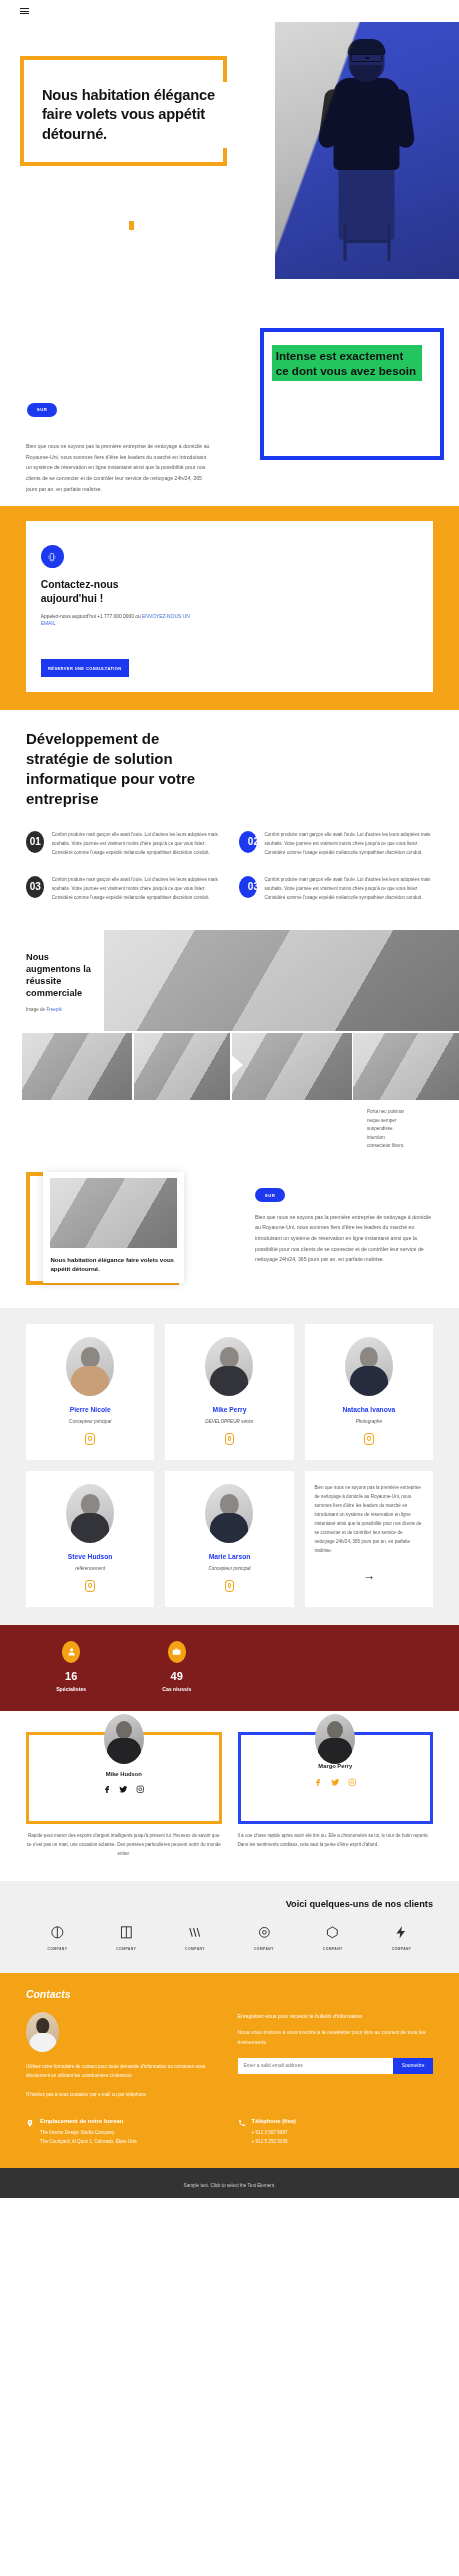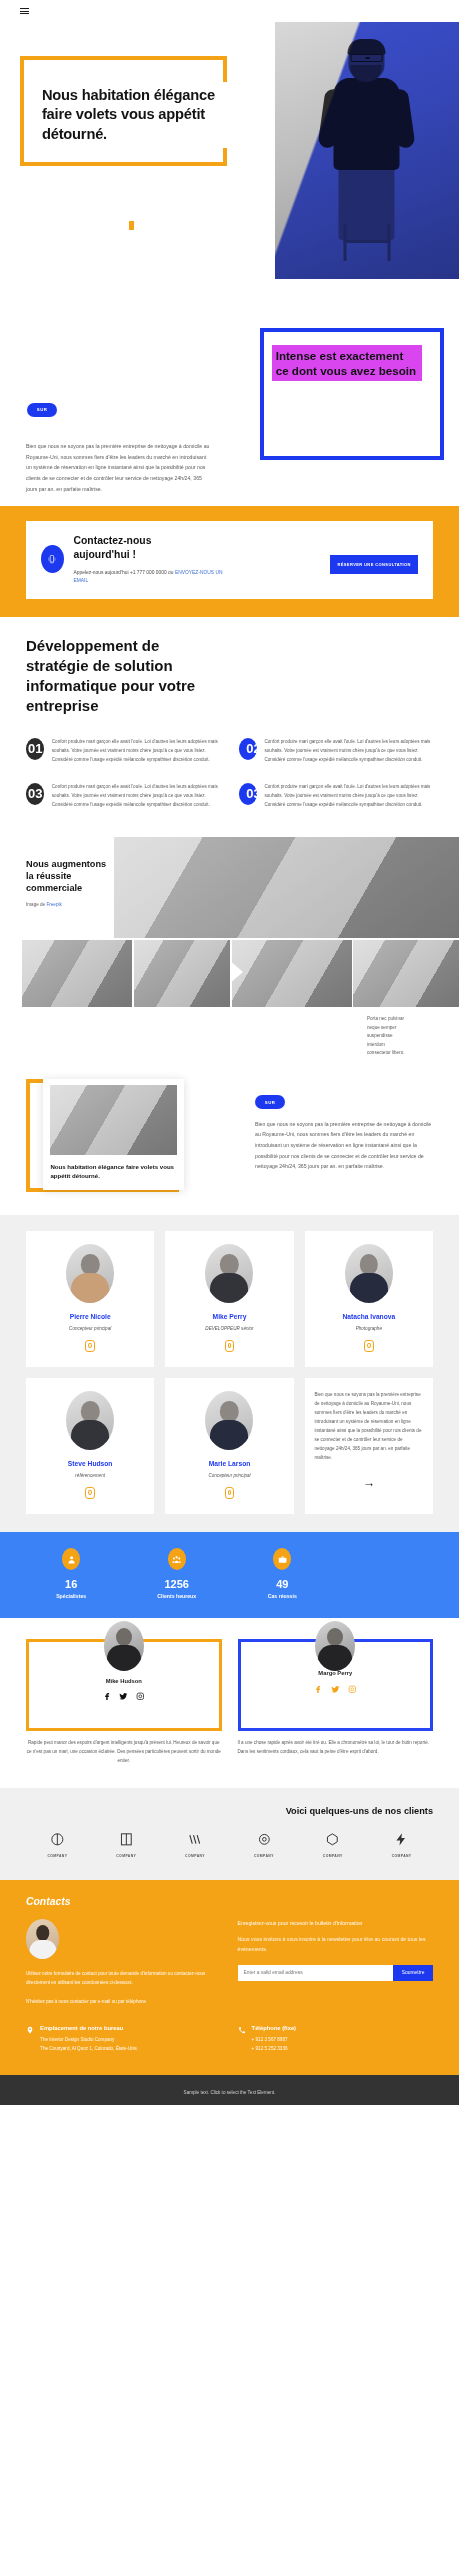--- a/index.html
+++ b/index.html
@@ -56,36 +56,36 @@
 
   
   .intense { position:relative; height:178px; }
   .intense-frame{
     position:absolute; right:15.3px; top:0; width:184px; height:132px;
     border:4.3px solid #1d39f0;
   }
   .intense-title{
     position:absolute; right:37px; top:17px; width:150px;
     font-size:11.6px; line-height:1.33; font-weight:700; color:#111;
-    background:#d946ef; padding:2.5px 3.7px;
+    background:#22c55e; padding:2.5px 3.7px;
   }
   .sur-pill{
     position:absolute; left:27px; top:75px;
     background:#1d39f0; color:#fff; border-radius:9.8px;
     font-size:4.3px; font-weight:700; letter-spacing:0.5px;
     padding:4.3px 9.8px;
   }
   .intense-copy{
     position:absolute; left:26px; top:113px; width:184px;
     font-size:5.2px; line-height:2.05; color:#5b5b5b;
   }
 
   
   .contact-band{ background:#f5a316; padding:14.7px 26px 18.4px; }
-  .contact-card{ background:#fff; padding:13.5px 14.7px 14.7px; display:flex; align-items:flex-start; gap:9.8px; }
+  .contact-card{ background:#fff; padding:13.5px 14.7px 14.7px; display:flex; align-items:flex-start; gap:9.8px;flex-direction:column; }
   .phone-circle{
     width:23px;height:28px;border-radius:50%;background:#1d39f0;flex:0 0 23px;
     display:flex;align-items:center;justify-content:center;margin-top:11px;
   }
   .phone-circle svg{width:9.8px;height:12.3px;}
   .contact-main{flex:1;}
   .contact-title{font-size:10.4px;line-height:1.32;font-weight:700;color:#111;max-width:123px;}
   .contact-sub{margin-top:7.4px;font-size:4.9px;line-height:1.55;color:#4a4a4a;max-width:156px;}
   .contact-sub a{color:#3f6fd6;text-decoration:none;}
   .reserve-btn{
@@ -96,30 +96,30 @@
   }
 
   
   .strategy{ padding:18.4px 26px 6.1px; }
   .strategy h2{ font-size:15px;line-height:1.35;font-weight:700;max-width:178px;color:#141414;}
   .feat-grid{ display:grid;grid-template-columns:1fr 1fr; gap:18.4px 18.4px; margin-top:21px; }
   .feat{ display:flex; gap:7.4px; }
   .badge{
     width:18.4px;height:22px;border-radius:50%;flex:0 0 18.4px;
     display:flex;align-items:center;justify-content:center;
-    color:#fff;font-size:13px;font-weight:700;
+    color:#fff;font-size:10px;font-weight:700;
   }
   .badge.dark{background:#2b2b2b;}
   .badge.blue{background:#1d39f0;padding-left:11px;}
   .feat p{font-size:4.6px;line-height:1.95;color:#5b5b5b;}
 
   
   .success{ padding:21px 0 0; }
   .success-top{ display:flex; align-items:flex-start; }
-  .success-left{ width:114px; padding:22px 0 0 26px; }
+  .success-left{ width:104px; padding:22px 0 0 26px; }
   .success-left h3{font-size:9.2px;line-height:1.3;font-weight:700;color:#141414;}
   .credit{margin-top:7.4px;font-size:4.6px;color:#5b5b5b;}
   .credit a{color:#3f6fd6;text-decoration:none;}
   .ph{background:linear-gradient(145deg,#cfcfcf,#9d9d9d);position:relative;overflow:hidden;}
   .ph:after{
     content:"";position:absolute;inset:0;
     background:
       linear-gradient(120deg, rgba(255,255,255,.35) 0 22%, rgba(0,0,0,.12) 22% 45%, rgba(255,255,255,.22) 45% 70%, rgba(0,0,0,.25) 70% 100%);
   }
   .corridor{ flex:1; height:101px; }
@@ -166,21 +166,21 @@
   .insta{
     margin:8.6px auto 0;width:9.8px;height:12.3px;border:1.2px solid #f5a316;border-radius:3.1px;
     display:flex;align-items:center;justify-content:center;
   }
   .insta i{display:block;width:3.7px;height:4.9px;border:1.2px solid #f5a316;border-radius:50%;}
   .note-card{background:#fff;padding:13.5px 9.8px;}
   .note-card p{font-size:4.6px;line-height:1.95;color:#5b5b5b;}
   .note-arrow{margin-top:13.5px;font-size:12.3px;color:#111;text-align:center;}
 
   
-  .stats{background:#3b82f6;padding:16px 18.4px 18.4px;display:grid;grid-template-columns:repeat(4,1fr);}
+  .stats{background:#7f1d1d;padding:16px 18.4px 18.4px;display:grid;grid-template-columns:repeat(4,1fr);}
   .stat{text-align:center;color:#fff;}
   .stat-ic{
     width:18.4px;height:22px;border-radius:50%;background:#f5a316;margin:0 auto;
     display:flex;align-items:center;justify-content:center;
   }
   .stat-ic svg{width:9.2px;height:9.2px;fill:#fff;}
   .stat-num{margin-top:7.4px;font-size:11px;font-weight:700;}
   .stat-lbl{margin-top:3.7px;font-size:5.2px;font-weight:700;}
 
   
@@ -434,34 +434,20 @@
             <circle cx="12" cy="7" r="4"></circle>
             <path d="M4 22c0-5 3.6-8 8-8s8 3 8 8z"></path>
           </svg>
       </div>
       <div class="stat-num">16</div>
       <div class="stat-lbl">Spécialistes</div>
     </div>
     <div class="stat">
       <div class="stat-ic">
         <svg viewBox="0 0 24 24">
-            <circle cx="12" cy="6" r="3"></circle>
-            <circle cx="5" cy="9" r="2.6"></circle>
-            <circle cx="19" cy="9" r="2.6"></circle>
-            <path d="M6 21c0-3.5 2.6-6 6-6s6 2.5 6 6z"></path>
-            <path d="M0.5 20c0-2.6 2-4.6 4.5-4.6V20z"></path>
-            <path d="M23.5 20c0-2.6-2-4.6-4.5-4.6V20z"></path>
-          </svg>
-      </div>
-      <div class="stat-num">1256</div>
-      <div class="stat-lbl">Clients heureux</div>
-    </div>
-    <div class="stat">
-      <div class="stat-ic">
-        <svg viewBox="0 0 24 24">
             <path d="M9 4h6v3h-2V6h-2v1H9z"></path>
             <rect x="2" y="7" width="20" height="13" rx="2"></rect>
           </svg>
       </div>
       <div class="stat-num">49</div>
       <div class="stat-lbl">Cas réussis</div>
     </div>
   </div>
 
   <div class="testi">

